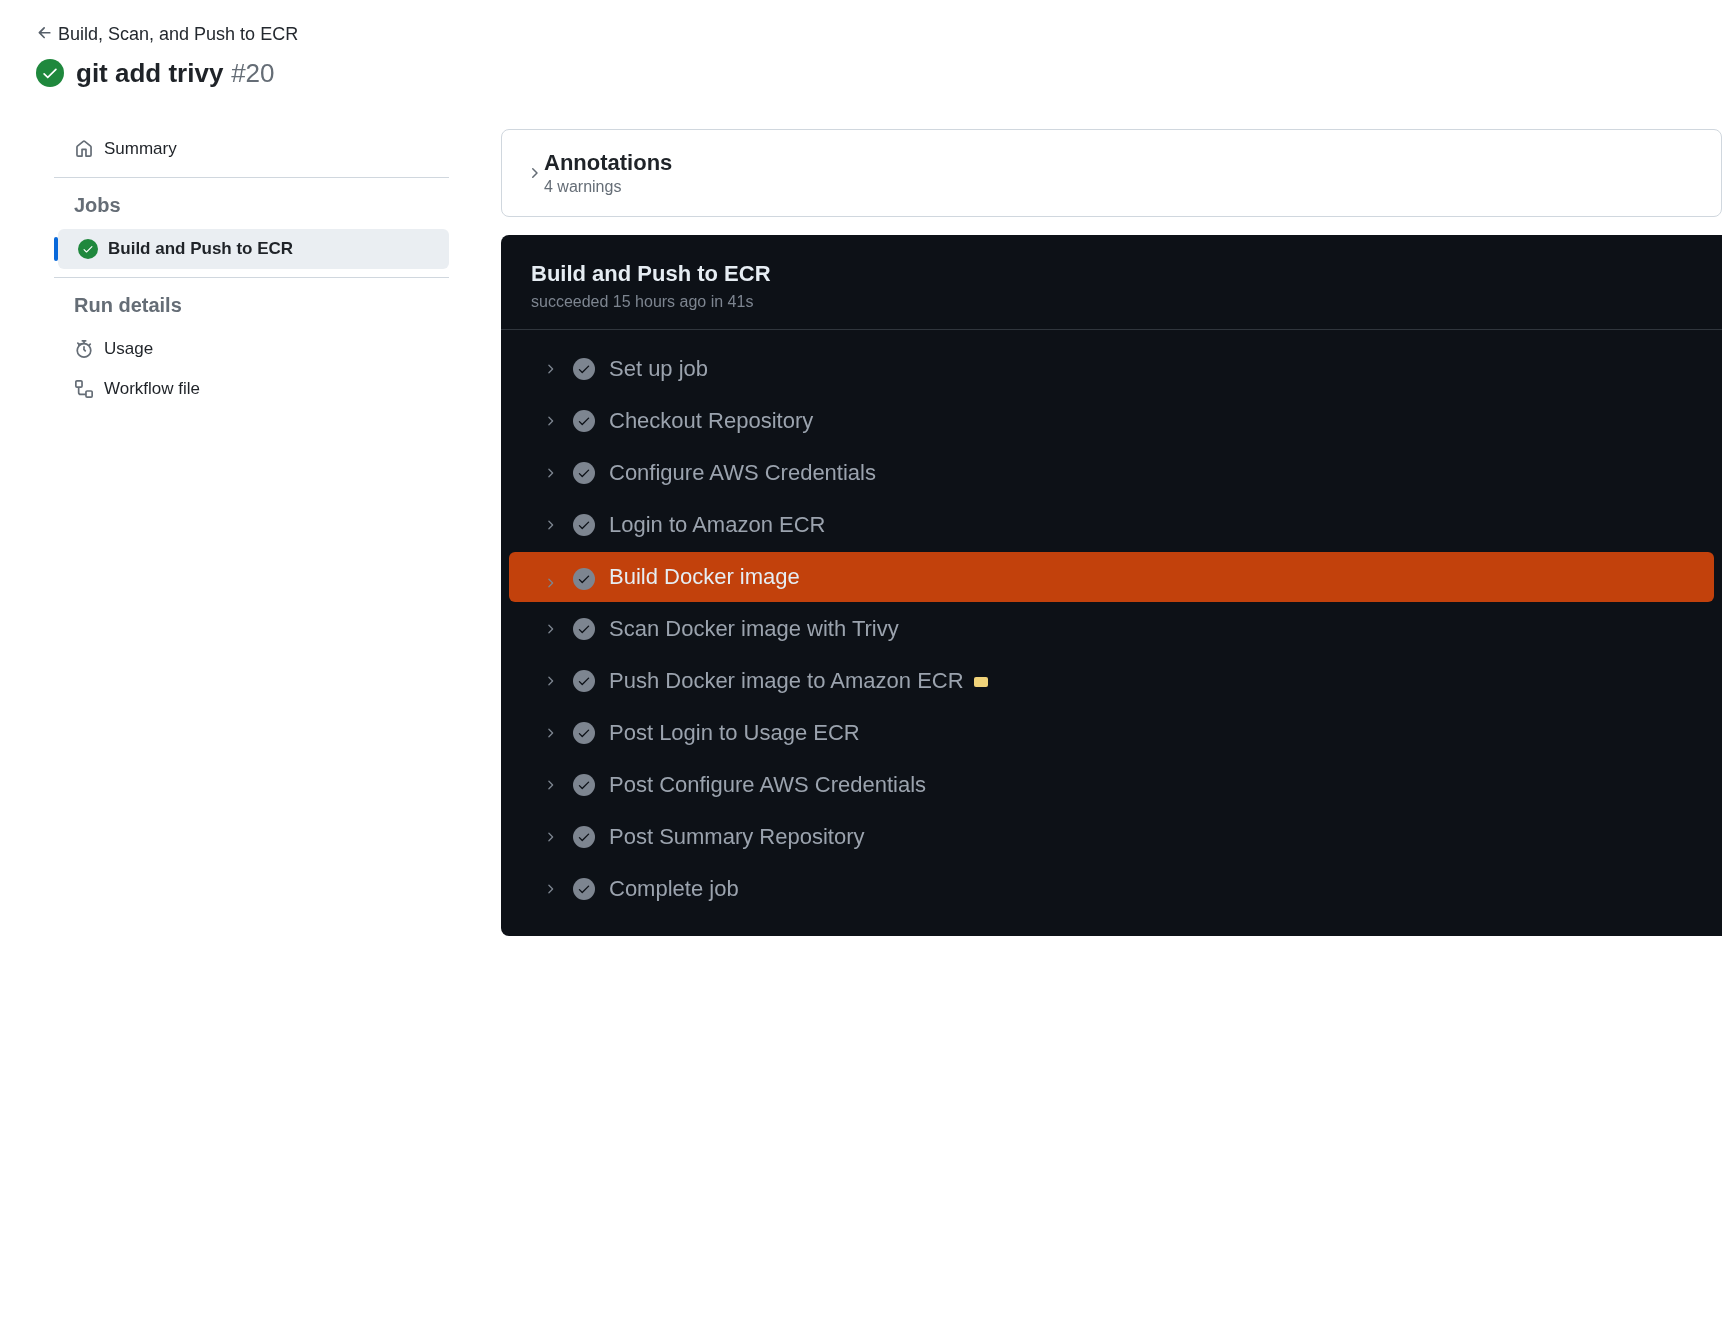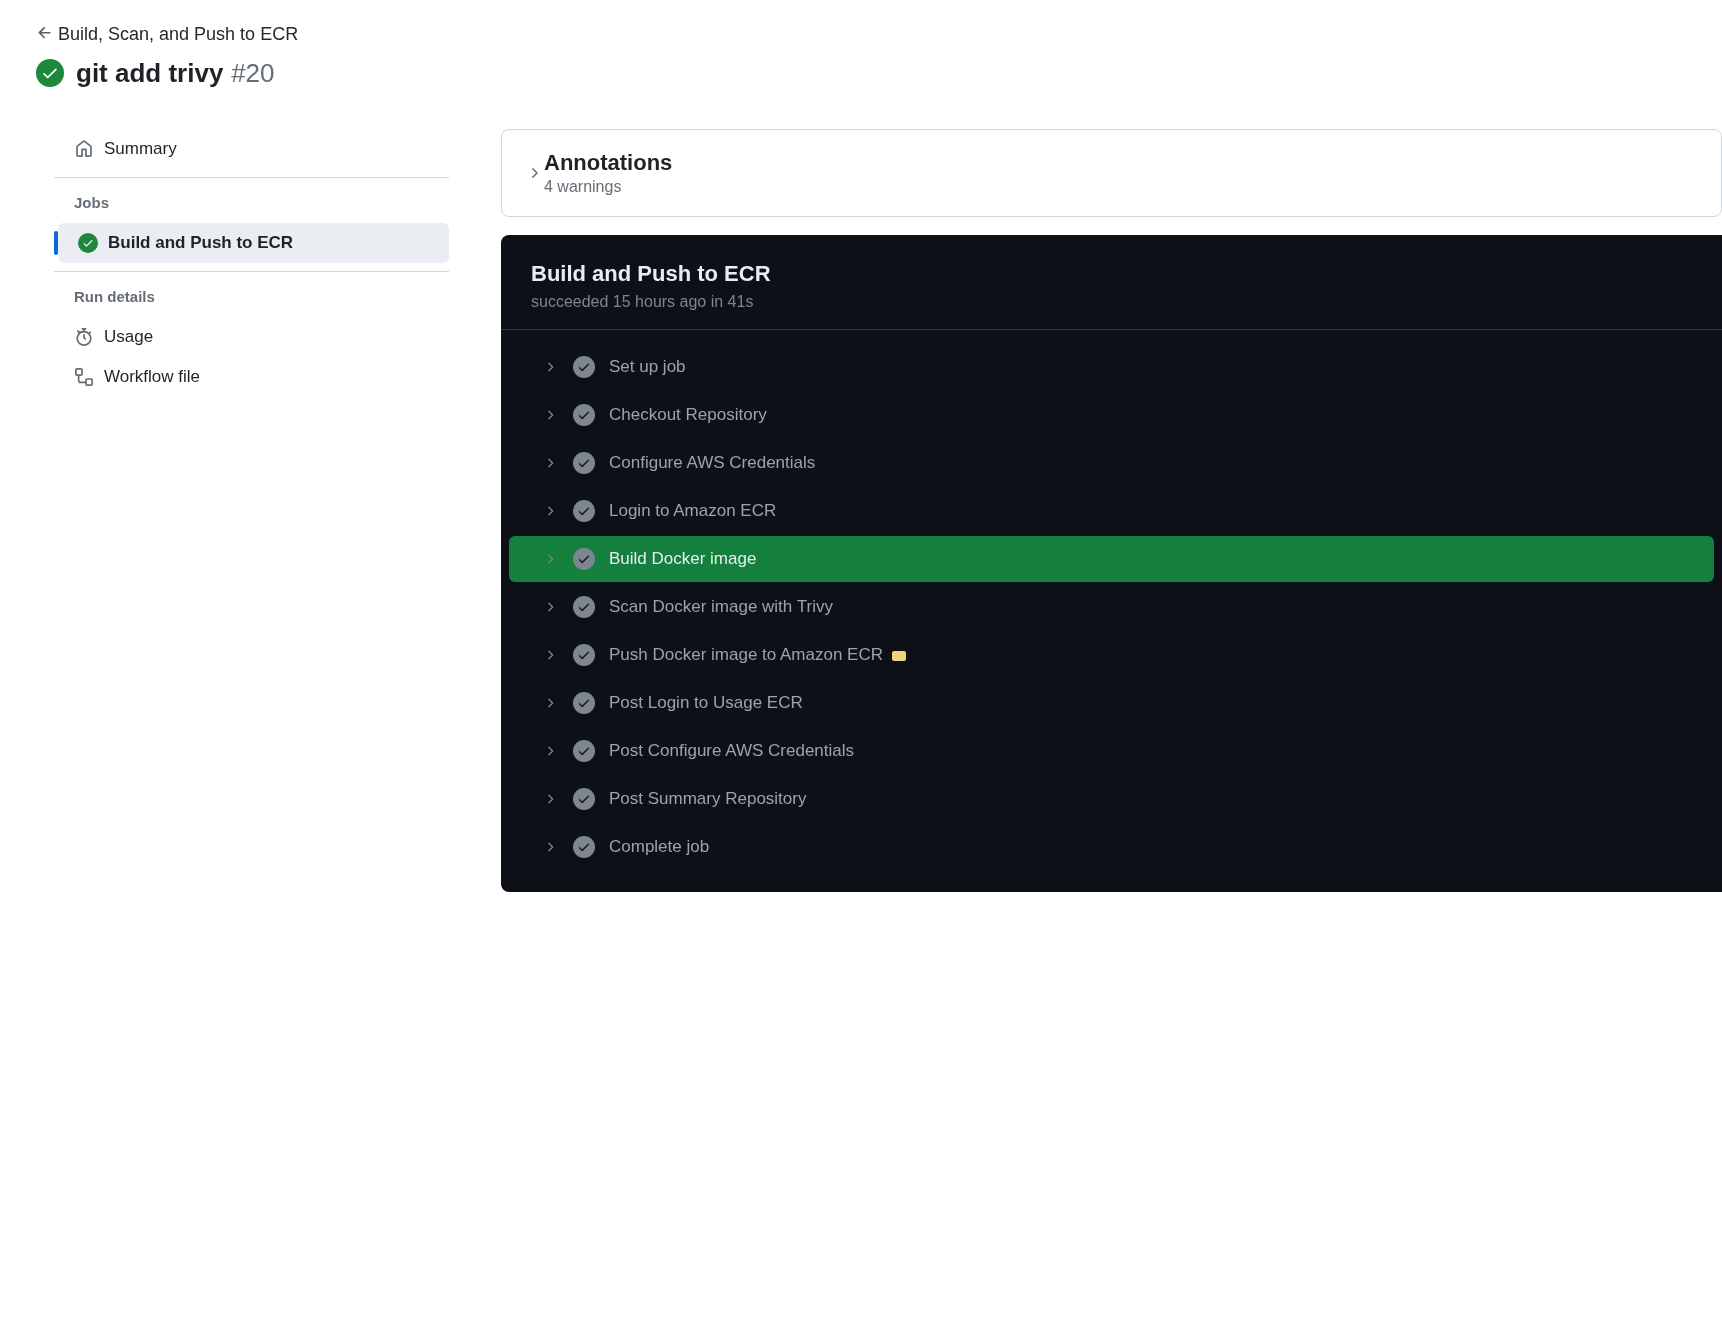--- a/index.html
+++ b/index.html
@@ -71,21 +71,21 @@
       margin-left: -22px;
     }
     .sidebar-section {
       border-bottom: 1px solid #d0d7de;
       padding: 0 0 8px 0;
     }
     .sidebar-section:last-child {
       border-bottom: none;
     }
     .sidebar-heading {
-      font-size: 15px;
+      font-size: 20px;
       font-weight: 600;
       color: #656d76;
       padding: 16px 8px 12px 20px;
     }
     .sidebar-item {
       display: flex;
       align-items: center;
       gap: 10px;
       padding: 10px 12px 10px 20px;
       border-radius: 6px;
@@ -184,21 +184,22 @@
     .step-row {
       display: flex;
       align-items: center;
       gap: 14px;
       padding: 12px 22px 12px 34px;
       cursor: pointer;
       border-radius: 6px;
       margin: 2px 8px;
     }
     .step-row.hovered {
-      background: #15803d;
+      background: #c2410c;
+      align-items: flex-end;
     }
     .step-chevron {
       color: #7d8590;
       display: flex;
       align-items: center;
       width: 16px;
     }
     .step-check {
       width: 22px;
       height: 22px;
@@ -206,21 +207,21 @@
       background: #7d8590;
       display: flex;
       align-items: center;
       justify-content: center;
       flex-shrink: 0;
     }
     .step-check svg {
       color: #0d1117;
     }
     .step-label {
-      font-size: 17px;
+      font-size: 22px;
       color: #9ba3ae;
     }
     .step-row.hovered .step-label {
       color: #e6edf3;
     }
     .step-badge {
       display: inline-block;
       width: 14px;
       height: 10px;
       background: #f0d37a;

